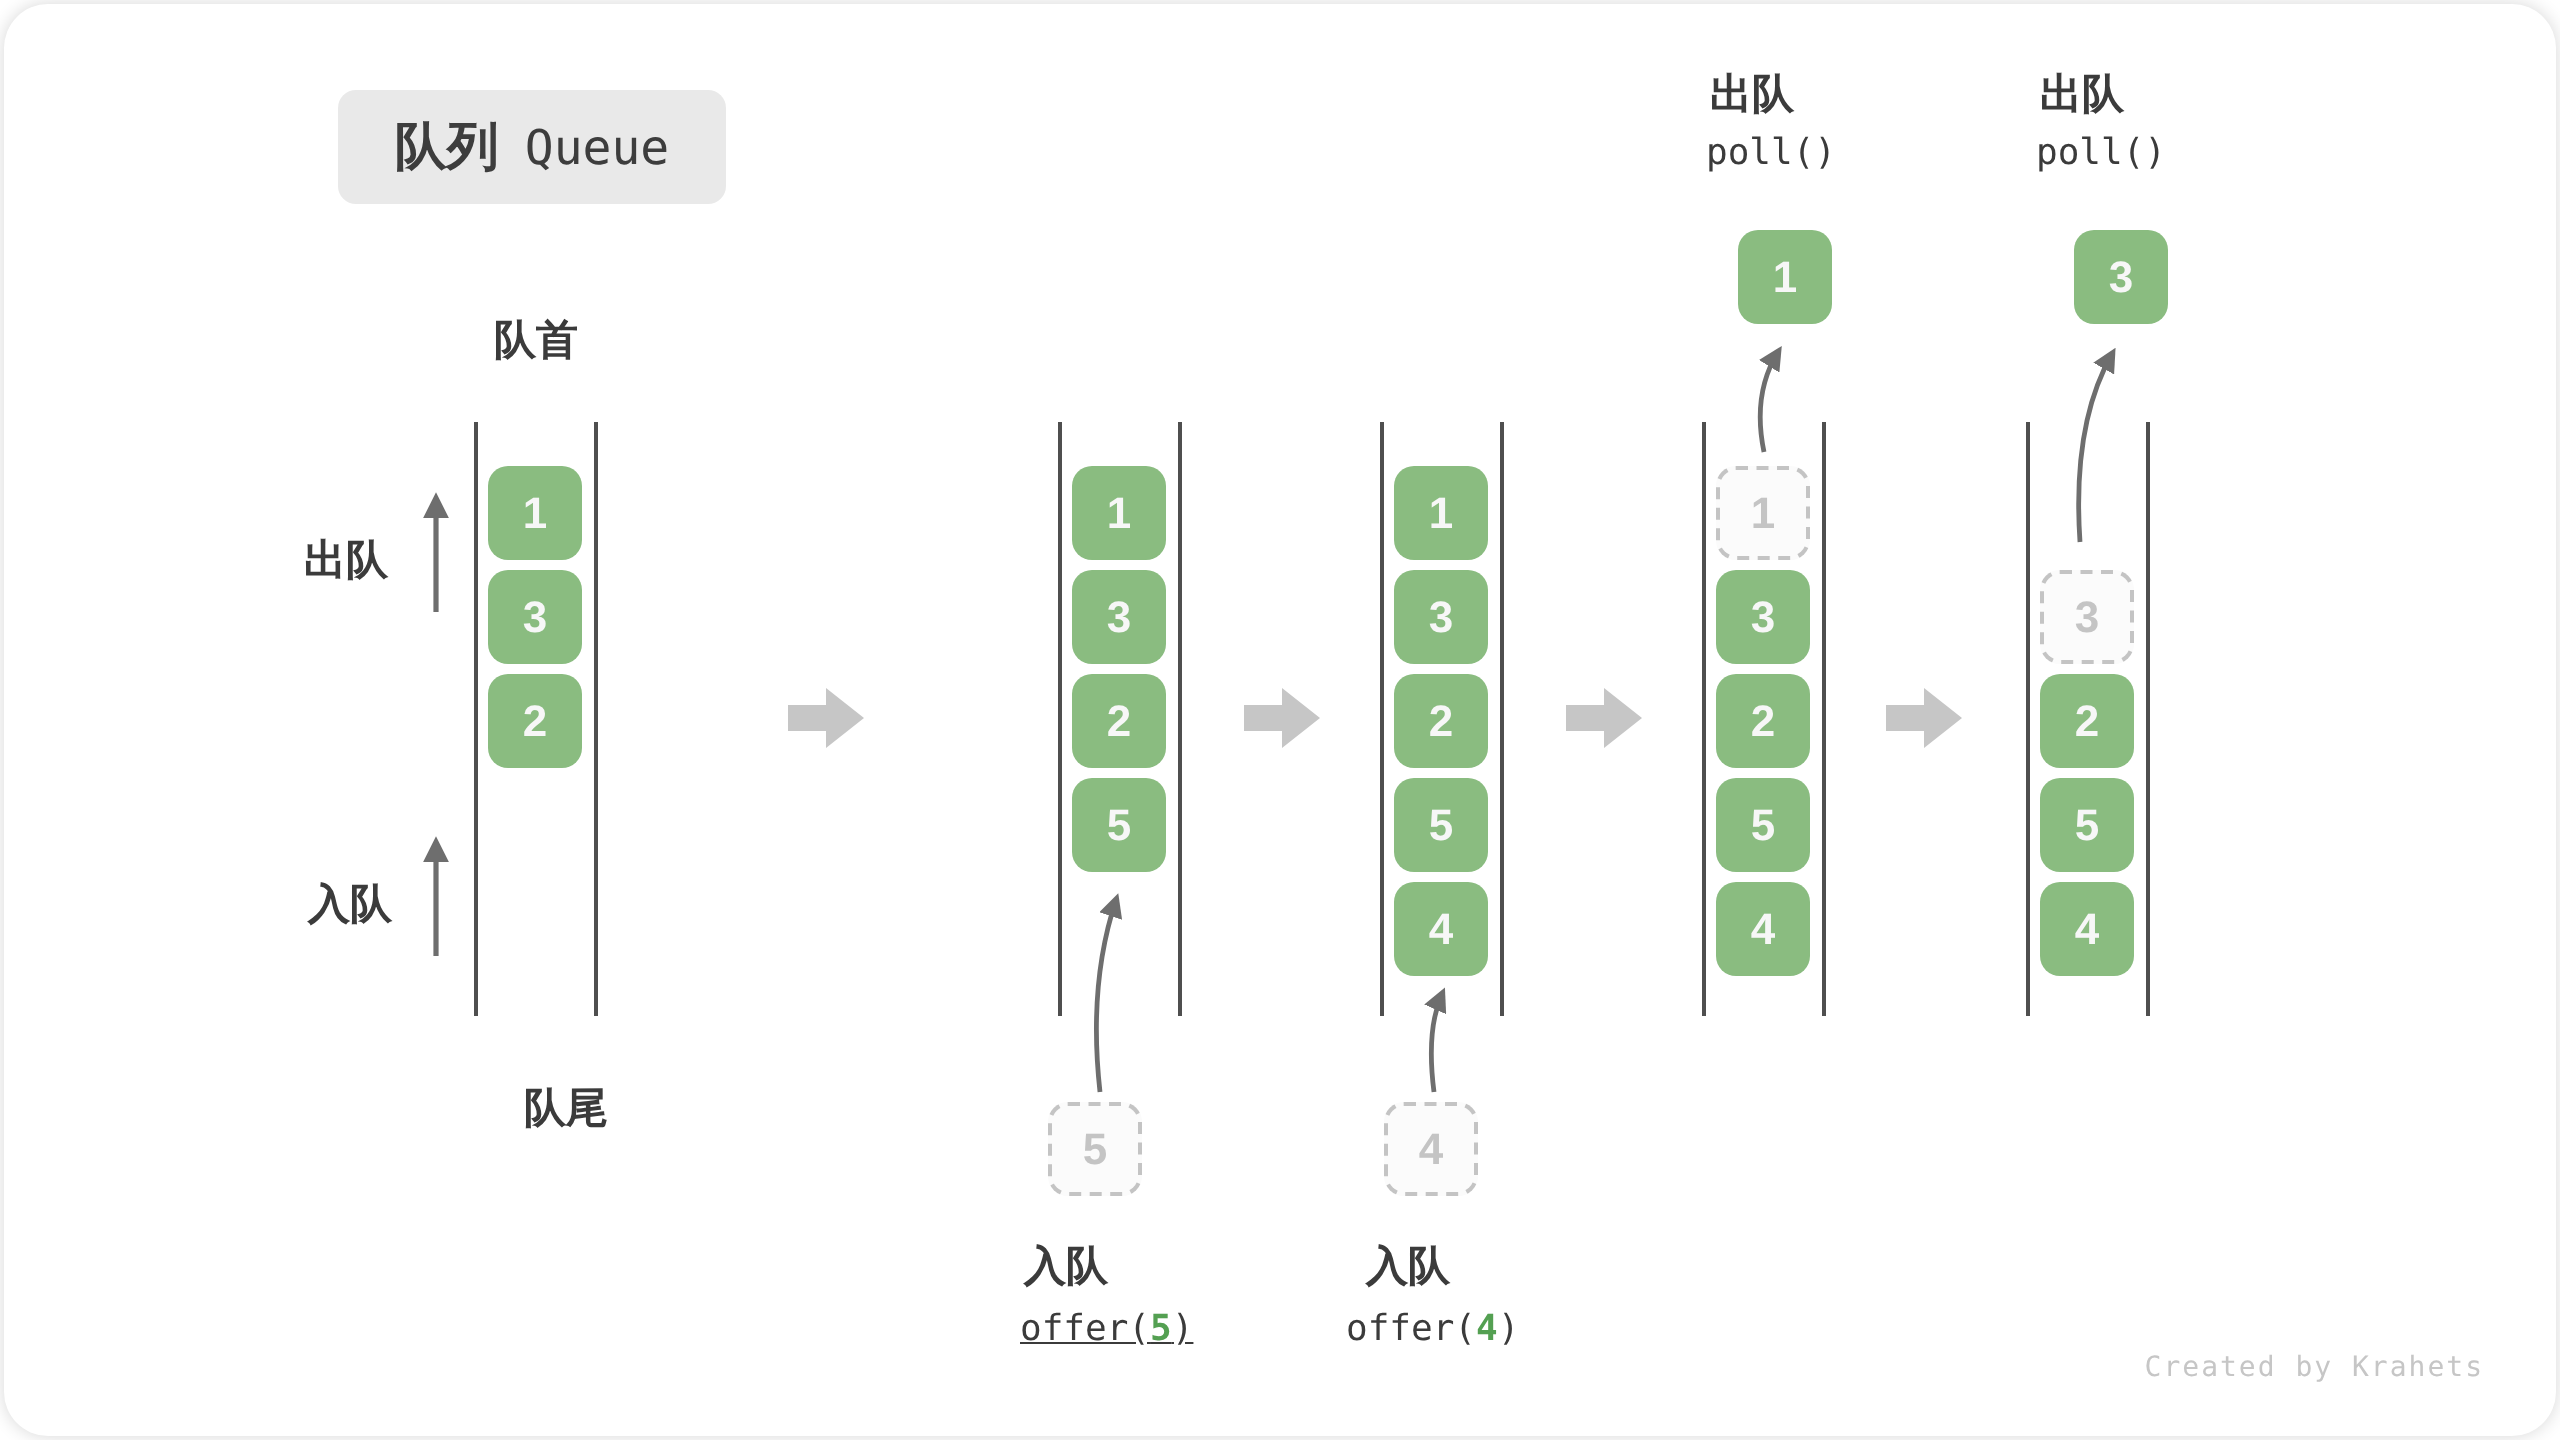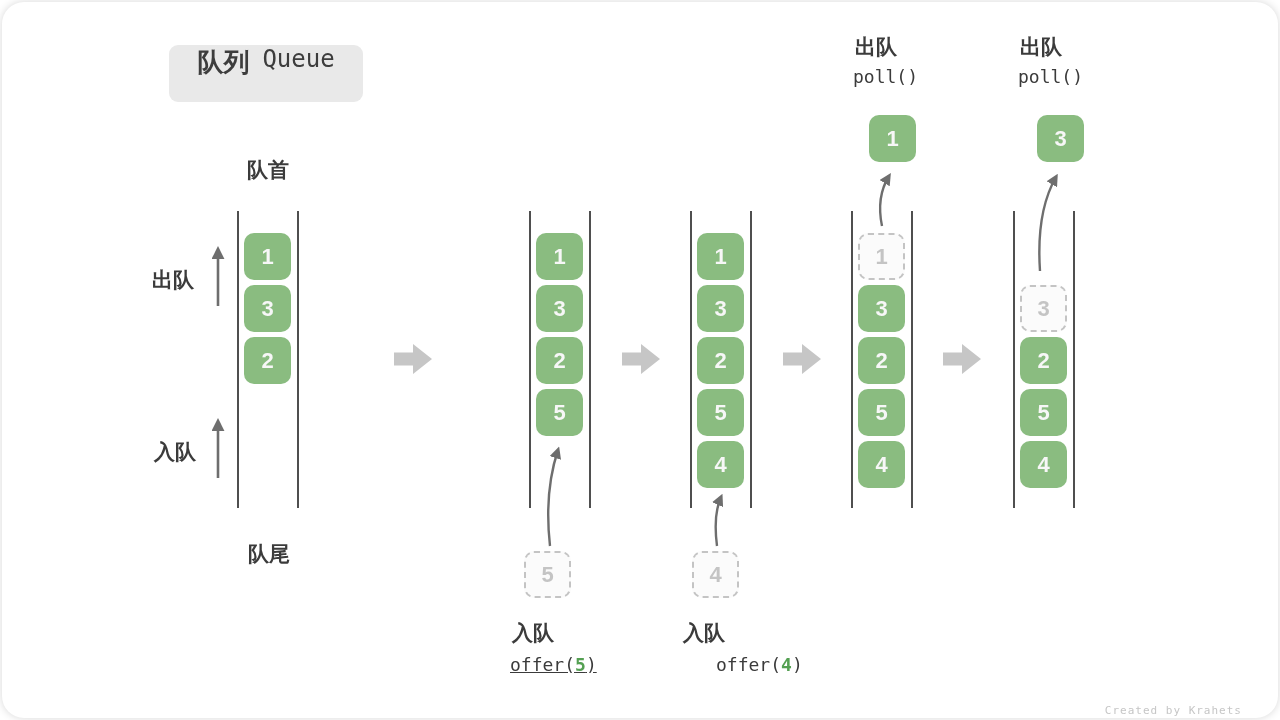--- a/index.html
+++ b/index.html
@@ -8,21 +8,21 @@
     font-family:"Liberation Sans","DejaVu Sans",sans-serif;
   }
   .card{
     position:absolute;left:2px;top:2px;right:2px;bottom:2px;
     background:#ffffff;border-radius:22px;
     box-shadow:0 0 9px rgba(0,0,0,0.16);
   }
   .title-chip{
     position:absolute;left:169px;top:45px;width:194px;height:57px;
     background:#e9e9e9;border-radius:9px;
-    display:flex;align-items:flex-start;justify-content:center;gap:13px;
+    display:flex;align-items:center;justify-content:center;gap:13px;
   }
   .title-zh{font-size:26px;font-weight:700;color:#3d3d3d;}
   .title-en{font-family:"DejaVu Sans Mono",monospace;font-size:24px;color:#3d3d3d;}
   .zh-label{
     position:absolute;font-size:21px;font-weight:700;color:#3b3b3b;
     white-space:nowrap;
   }
   .code{
     position:absolute;font-family:"DejaVu Sans Mono",monospace;
     font-size:18px;color:#3b3b3b;white-space:nowrap;
@@ -33,38 +33,38 @@
     position:absolute;width:47px;height:47px;border-radius:10px;
     background:#8abc80;color:#f7f7f7;
     display:flex;align-items:center;justify-content:center;
     font-size:22px;font-weight:700;box-sizing:border-box;
   }
   .qbox.ghost{
     background:#fbfbfb;border:2px dashed #c4c4c4;color:#c4c4c4;
   }
   .watermark{
     position:absolute;right:38px;top:676px;
-    font-family:"DejaVu Sans Mono",monospace;font-size:11px;
-    letter-spacing:1px;color:#c6c6c6;white-space:nowrap;margin-top:28px;
+    font-family:"DejaVu Sans Mono",monospace;font-size:14px;
+    letter-spacing:1px;color:#c6c6c6;white-space:nowrap;
   }
   svg.overlay{position:absolute;left:0;top:0;pointer-events:none;}
 </style>
 </head>
 <body>
 
 <div class="canvas">
   <div class="card"></div>
 
   <div class="title-chip">
     <span class="title-zh">队列</span>
     <span class="title-en">Queue</span>
   </div>
 
   <div class="zh-label" style="left:237px;top:156px;width:62px;text-align:center;">队首</div>
-  <div class="zh-label" style="left:238px;top:540px;width:62px;text-align:center;">队尾</div>
+  <div class="zh-label" style="left:252px;top:540px;width:62px;text-align:center;">队尾</div>
   <div class="zh-label" style="left:152px;top:266px;">出队</div>
   <div class="zh-label" style="left:154px;top:438px;">入队</div>
 
   <div class="wall" style="left:237px;"></div>
   <div class="wall" style="left:297px;"></div>
   <div class="qbox" style="left:244px;top:233px;">1</div>
   <div class="qbox" style="left:244px;top:285px;">3</div>
   <div class="qbox" style="left:244px;top:337px;">2</div>
 
   <div class="wall" style="left:529px;"></div>
@@ -79,21 +79,21 @@
 
   <div class="wall" style="left:690px;"></div>
   <div class="wall" style="left:750px;"></div>
   <div class="qbox" style="left:697px;top:233px;">1</div>
   <div class="qbox" style="left:697px;top:285px;">3</div>
   <div class="qbox" style="left:697px;top:337px;">2</div>
   <div class="qbox" style="left:697px;top:389px;">5</div>
   <div class="qbox" style="left:697px;top:441px;">4</div>
   <div class="qbox ghost" style="left:692px;top:551px;">4</div>
   <div class="zh-label" style="left:683px;top:619px;">入队</div>
-  <div class="code" style="left:716px;top:654px;text-align:right;"><span>offer(</span><span class="arg">4</span><span>)</span></div>
+  <div class="code" style="left:673px;top:654px;text-align:right;"><span>offer(</span><span class="arg">4</span><span>)</span></div>
 
   <div class="wall" style="left:851px;"></div>
   <div class="wall" style="left:911px;"></div>
   <div class="qbox ghost" style="left:858px;top:233px;">1</div>
   <div class="qbox" style="left:858px;top:285px;">3</div>
   <div class="qbox" style="left:858px;top:337px;">2</div>
   <div class="qbox" style="left:858px;top:389px;">5</div>
   <div class="qbox" style="left:858px;top:441px;">4</div>
   <div class="qbox" style="left:869px;top:115px;">1</div>
   <div class="zh-label" style="left:855px;top:33px;">出队</div>

